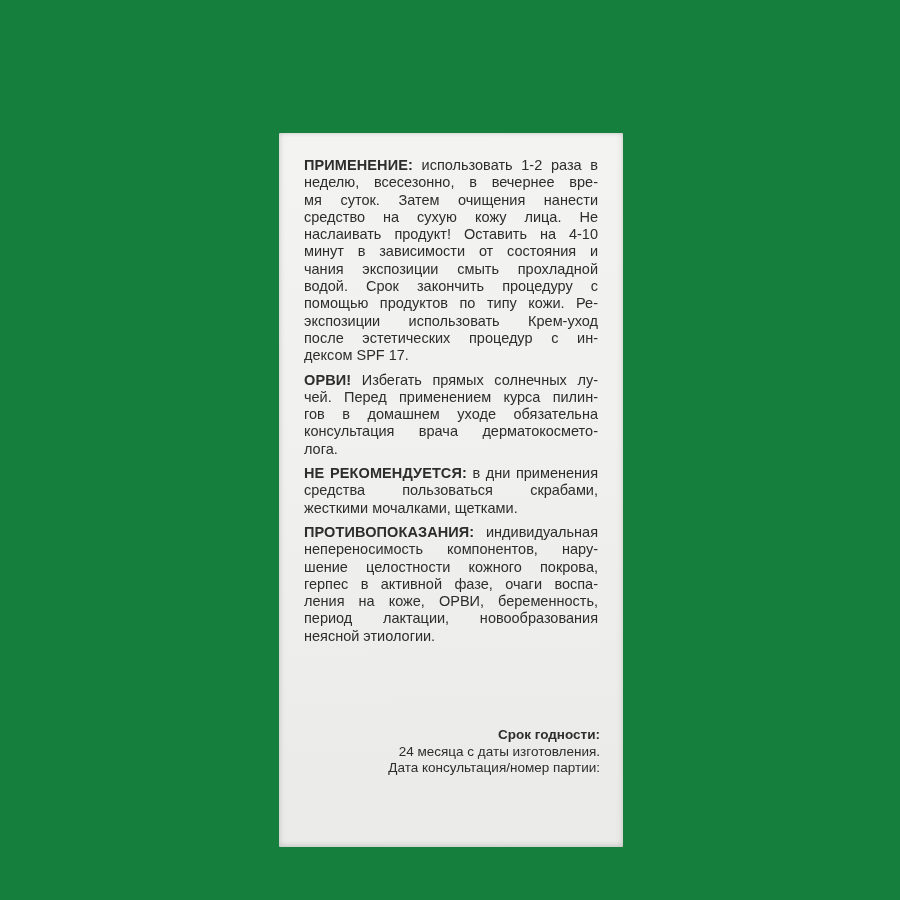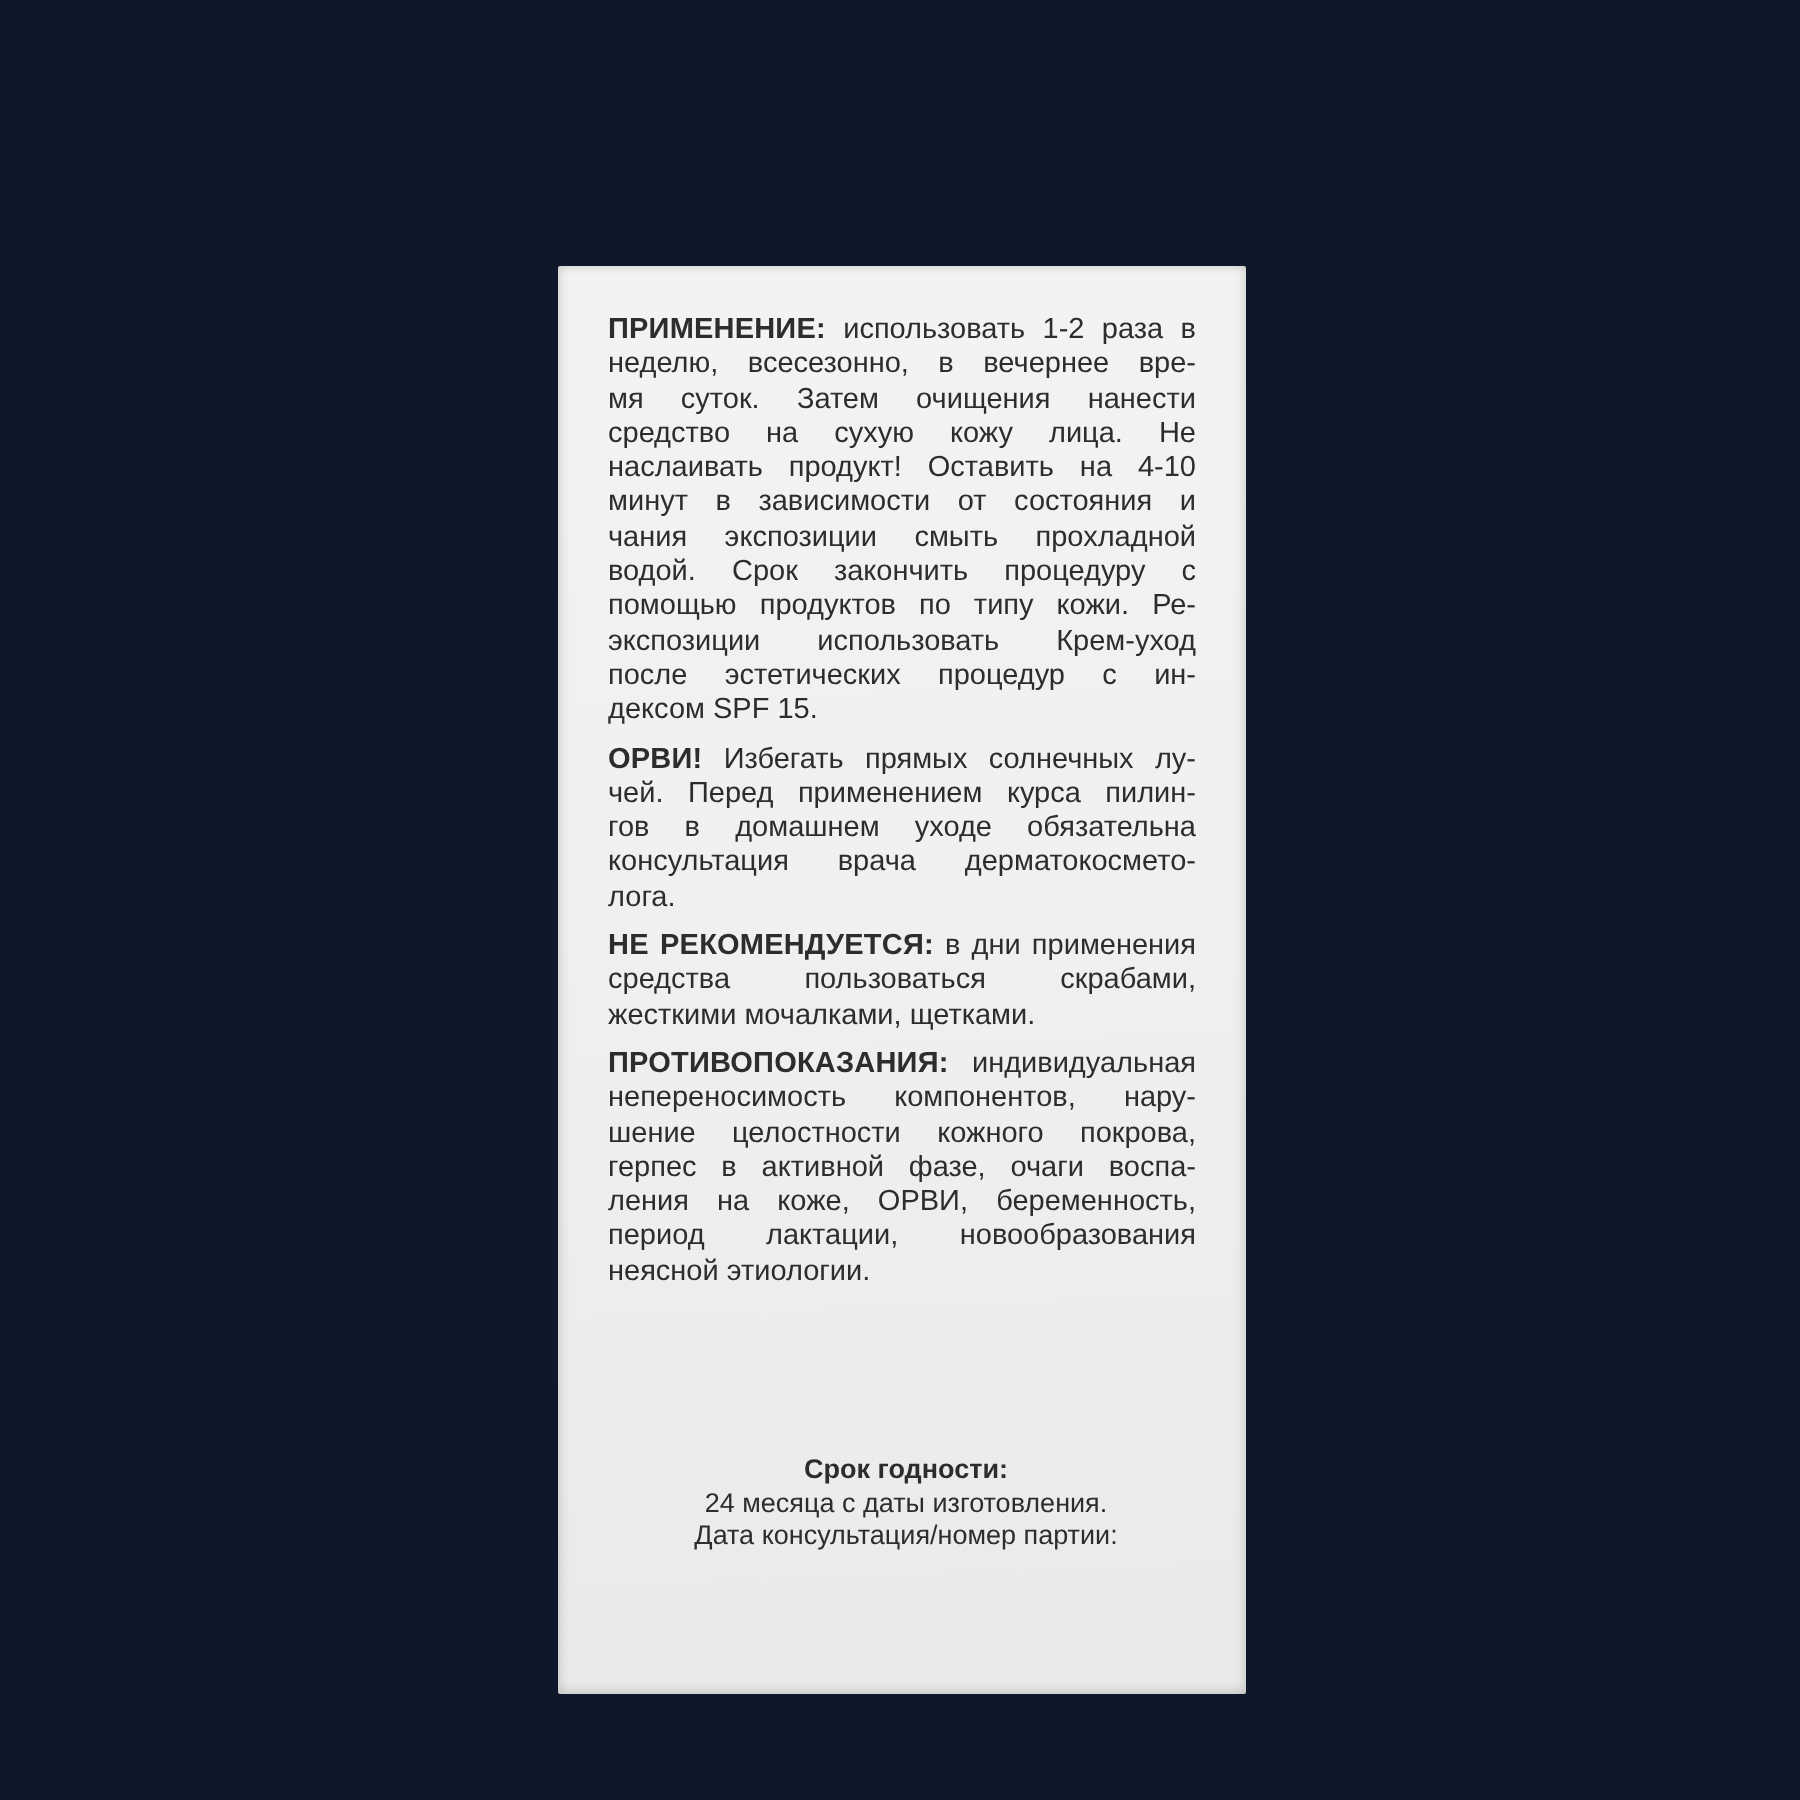--- a/index.html
+++ b/index.html
@@ -7,21 +7,21 @@
     padding: 0;
     width: 900px;
     height: 900px;
     background: #ffffff;
     font-family: "Liberation Sans", sans-serif;
   }
   .scene {
     position: relative;
     width: 900px;
     height: 900px;
-    background: #0f172a;
+    background: #15803d;
     overflow: hidden;
   }
   .box {
     position: absolute;
     left: 279px;
     top: 133px;
     width: 344px;
     height: 714px;
     background: linear-gradient(178deg, #f3f3f1 0%, #f0f0ee 45%, #eaeae8 100%);
     box-shadow:
@@ -56,21 +56,21 @@
     letter-spacing: 0.1px;
   }
   .bottom-block {
     position: absolute;
     left: 27px;
     top: 594px;
     width: 294px;
     color: #2d2d2d;
     font-size: 13.5px;
     line-height: 16.5px;
-    text-align: center;
+    text-align: right;
   }
   .b-line.bold {
     font-weight: 700;
   }
 </style>
 </head>
 <body>
 
 <div class="scene">
   <div class="box">
@@ -80,21 +80,21 @@
           <div class="jline">неделю, всесезонно, в вечернее вре-</div>
           <div class="jline">мя суток. Затем очищения нанести</div>
           <div class="jline">средство на сухую кожу лица. Не</div>
           <div class="jline">наслаивать продукт! Оставить на 4-10</div>
           <div class="jline">минут в зависимости от состояния и</div>
           <div class="jline">чания экспозиции смыть прохладной</div>
           <div class="jline">водой. Срок закончить процедуру с</div>
           <div class="jline">помощью продуктов по типу кожи. Ре-</div>
           <div class="jline">экспозиции использовать Крем-уход</div>
           <div class="jline">после эстетических процедур с ин-</div>
-          <div class="jline last">дексом SPF 15.</div>
+          <div class="jline last">дексом SPF 17.</div>
         </div>
         <div class="para">
           <div class="jline"><b>ОРВИ!</b> Избегать прямых солнечных лу-</div>
           <div class="jline">чей. Перед применением курса пилин-</div>
           <div class="jline">гов в домашнем уходе обязательна</div>
           <div class="jline">консультация врача дерматокосмето-</div>
           <div class="jline last">лога.</div>
         </div>
         <div class="para">
           <div class="jline"><b>НЕ РЕКОМЕНДУЕТСЯ:</b> в дни применения</div>

